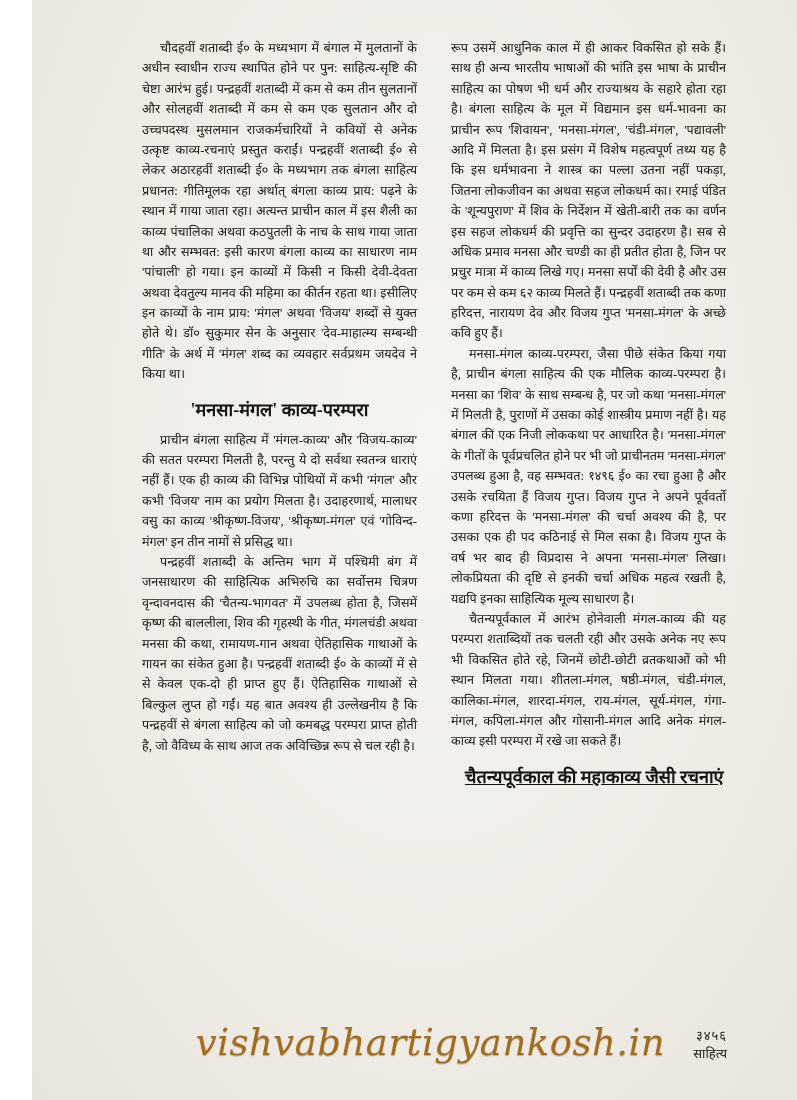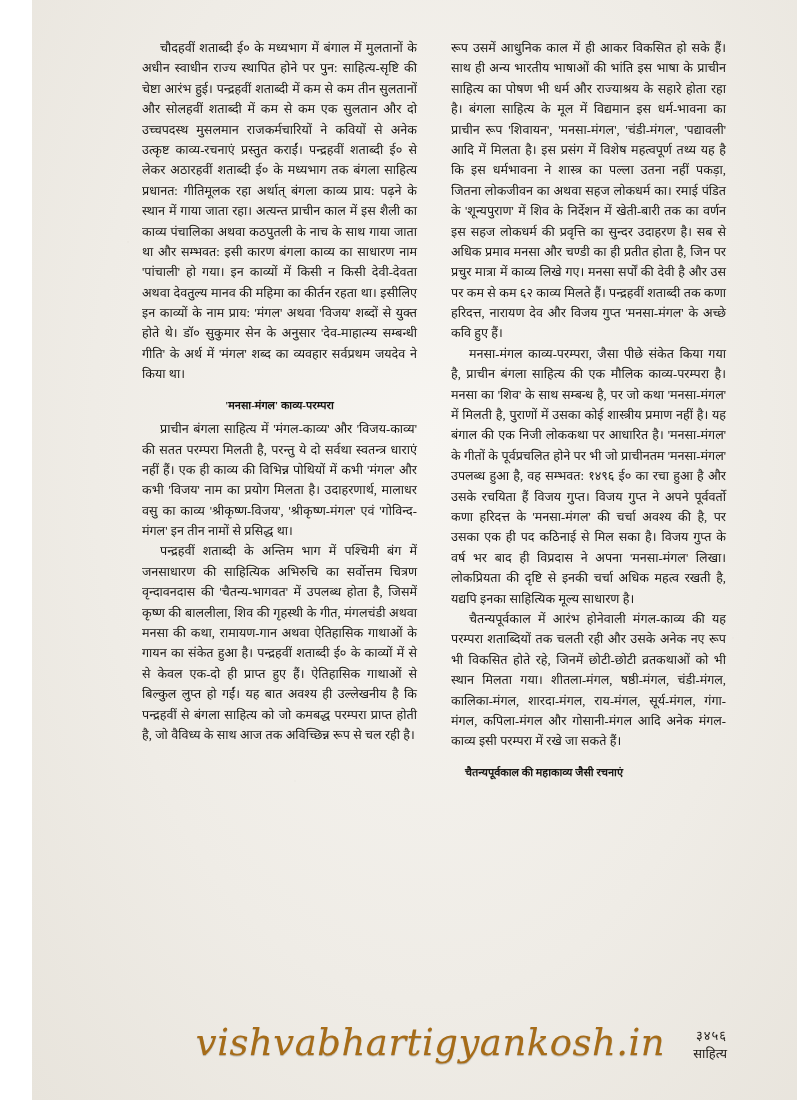--- a/index.html
+++ b/index.html
@@ -49,28 +49,29 @@
   .col p {
     margin: 0 0 0 0;
     text-indent: 18px;
     word-spacing: 0.2px;
   }
   .col p.noindent {
     text-indent: 0;
   }
   .col h3 {
     margin: 12px 0 6px 0;
-    font-size: 11px;
+    font-size: 18px;
     font-weight: bold;
     text-align: center;
     line-height: 1.5;
   }
   .col h3.left {
     text-align: left;
     text-indent: 14px;
+    text-decoration: underline;
   }
   .footer {
     position: absolute;
     left: 110px;
     right: 102px;
     bottom: 38px;
     display: flex;
     justify-content: space-between;
     align-items: flex-end;
     font-size: 13px;

